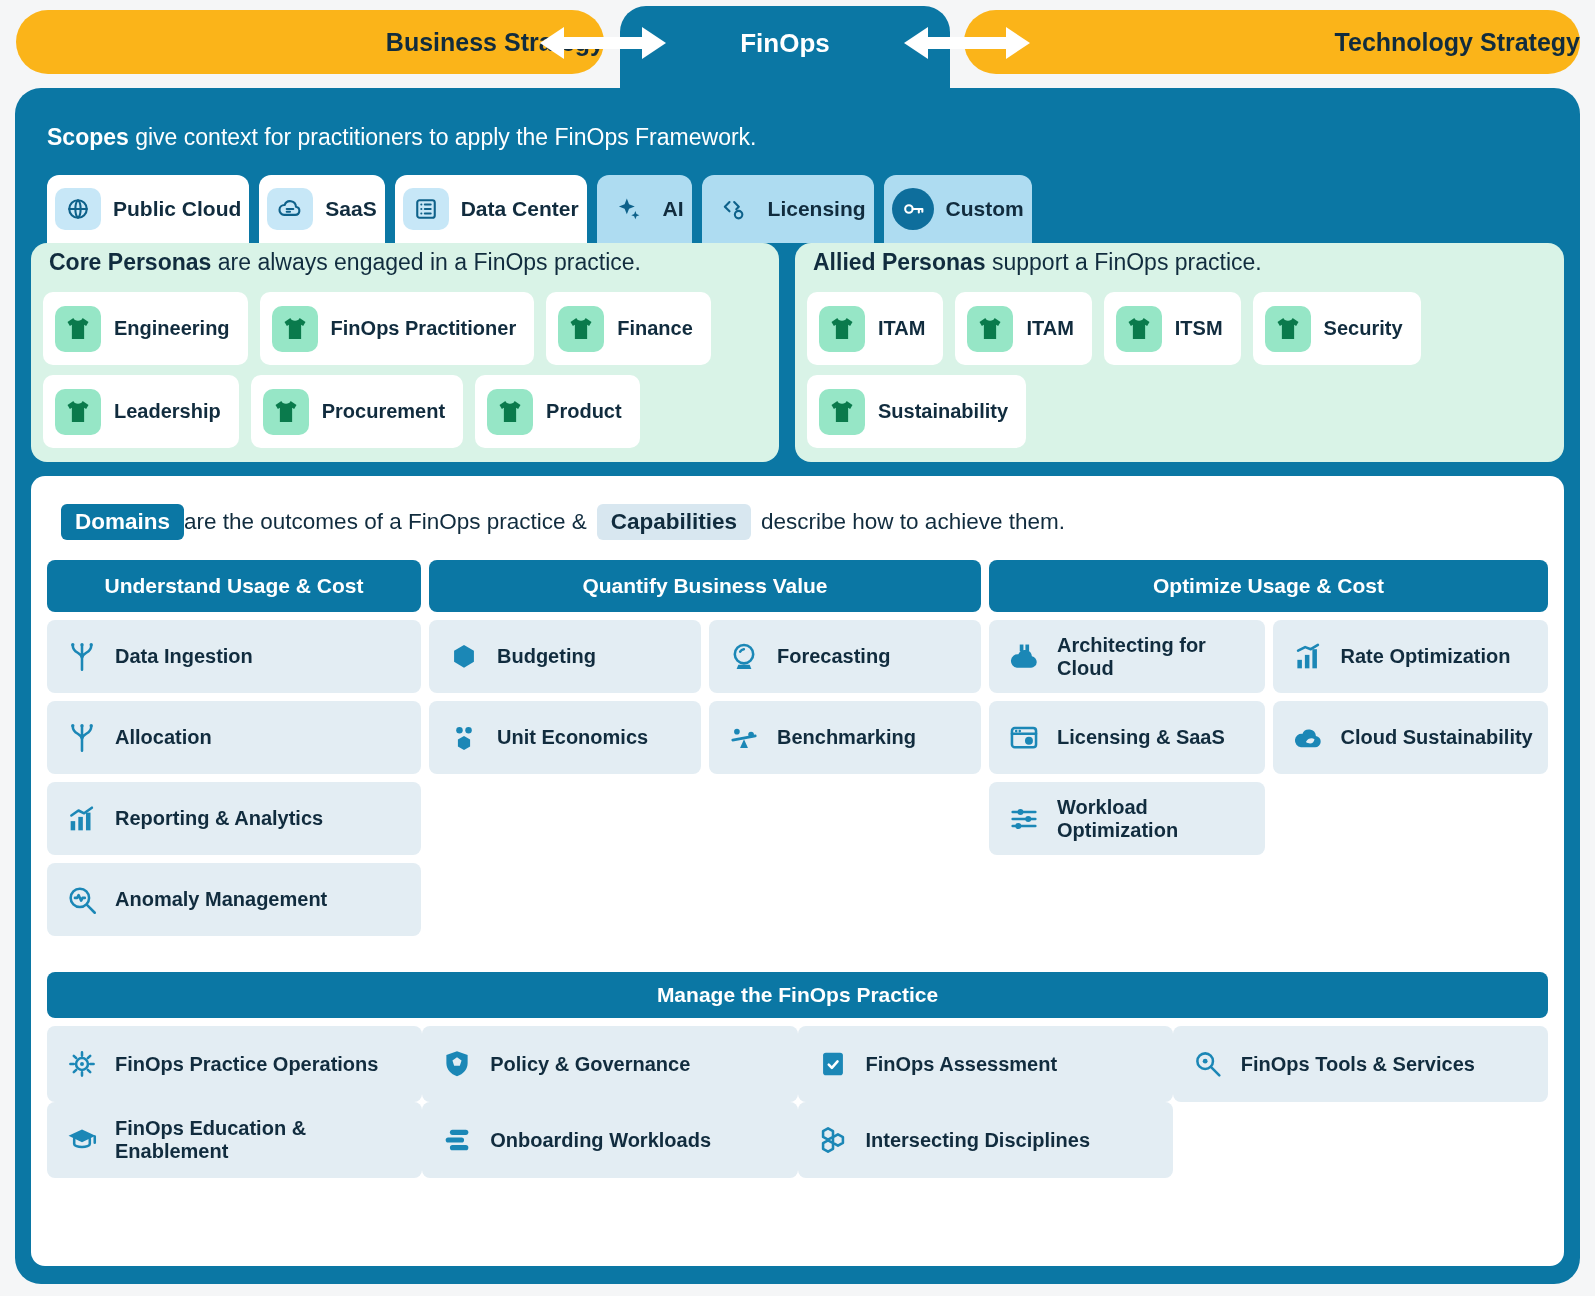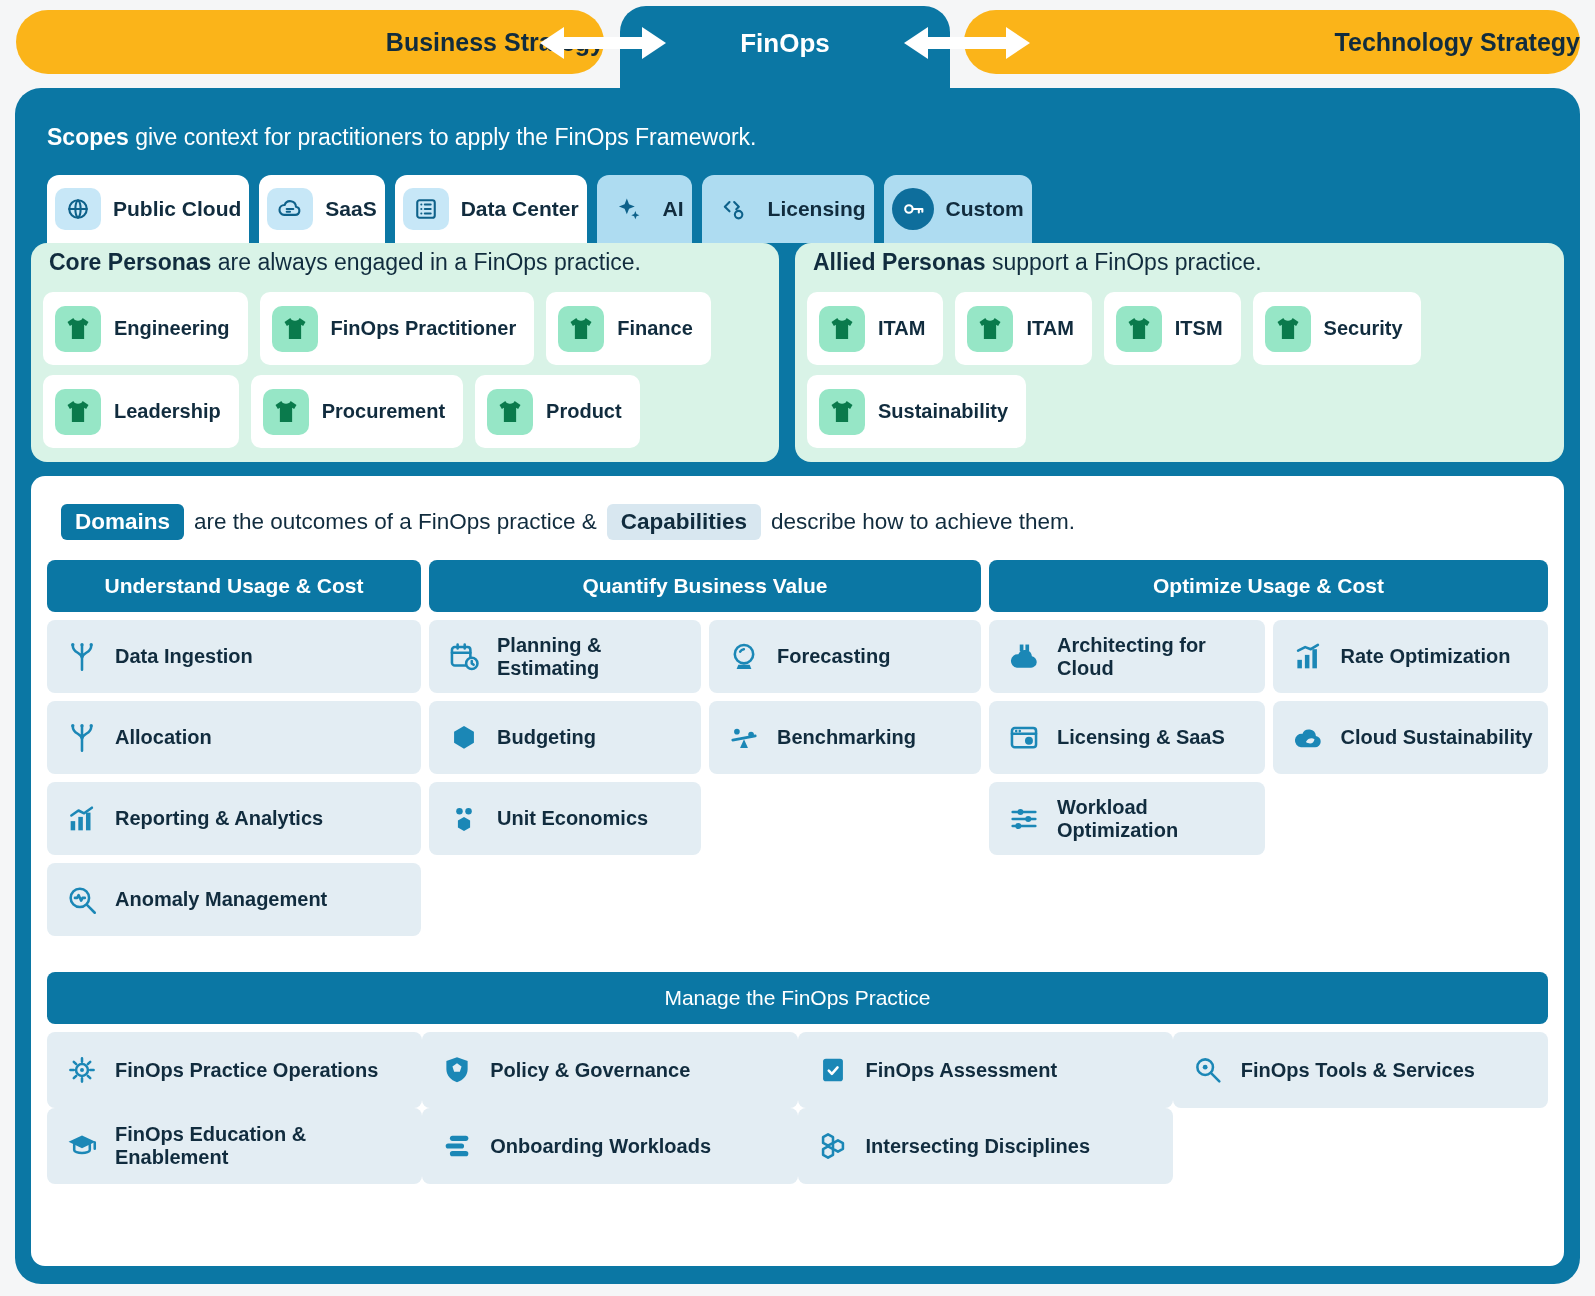--- a/index.html
+++ b/index.html
@@ -61,37 +61,37 @@
         padding:0 18px 0 12px;font-weight:bold;font-size:20px;white-space:nowrap;cursor:pointer;}
   .chip .icon{width:46px;height:46px;background:var(--chip-mint);border-radius:10px;color:var(--green);
         display:flex;align-items:center;justify-content:center;flex:0 0 46px;}
   .chip .icon svg{width:30px;height:30px;}
 
   
   .white-panel{margin:14px 0 18px;background:#fff;border-radius:14px;padding:12px 16px 22px;
         box-sizing:border-box;flex:1;}
   .sentence{font-size:22.5px;padding:16px 14px 20px;color:var(--navy);}
   .badge{font-weight:bold;border-radius:6px;padding:5px 14px;display:inline-block;}
-  .badge.teal{background:var(--teal);color:#fff;margin-right:10px;}
+  .badge.teal{background:var(--teal);color:#fff;}
   .badge.light{background:#D8E7F0;color:var(--navy);margin:0 10px;}
 
   .domains-grid{display:grid;grid-template-columns:374px 552px auto;gap:8px;}
   .domain{display:flex;flex-direction:column;gap:8px;min-width:0;}
   .domain-header{height:52px;background:var(--teal);border-radius:8px;color:#fff;font-weight:bold;
         font-size:21px;display:flex;align-items:center;justify-content:center;cursor:pointer;}
   .subcols{display:flex;gap:8px;}
   .subcol{flex:1;display:flex;flex-direction:column;gap:8px;min-width:0;}
   .cell{height:73px;background:var(--cellbg);border-radius:8px;display:flex;align-items:center;gap:13px;
         padding:0 10px 0 15px;font-weight:bold;font-size:20px;line-height:1.15;box-sizing:border-box;
         color:var(--navy);cursor:pointer;}
   .cell .icon{flex:0 0 40px;width:40px;height:40px;color:var(--iconblue);display:flex;align-items:center;justify-content:center;}
   .cell .icon svg{width:34px;height:34px;}
 
-  .manage-header{margin-top:36px;height:52px;background:var(--teal);border-radius:8px;color:#fff;
-        font-weight:normal;font-size:21px;display:flex;align-items:center;justify-content:center;cursor:pointer;}
+  .manage-header{margin-top:36px;height:46px;background:var(--teal);border-radius:8px;color:#fff;
+        font-weight:bold;font-size:21px;display:flex;align-items:center;justify-content:center;cursor:pointer;}
   .manage-grid{margin-top:8px;display:grid;grid-template-columns:repeat(4,1fr);gap:0;}
   .manage-grid .cell{height:76px;}
 
   .icon svg{stroke:currentColor;fill:none;stroke-width:1.8;stroke-linecap:round;stroke-linejoin:round;}
 </style>
 </head>
 <body>
 
 <div class="page">
 
@@ -347,31 +347,20 @@
               </div>
             </div>
           </div>
           <div class="domain">
             <div class="domain-header">Quantify Business Value</div>
             <div class="subcols">
               <div class="subcol">
                 <div class="cell">
                   <span class="icon">
                     <svg viewBox="0 0 24 24">
-                      <rect x="3.5" y="5" width="13" height="13" rx="2"></rect>
-                      <path d="M3.5 9h13M7.5 3.2V6M12.5 3.2V6"></path>
-                      <circle cx="17.5" cy="16.5" r="4" fill="#E3EDF3"></circle>
-                      <path d="M17.5 14.8v1.7l1.3 1"></path>
-                    </svg>
-                  </span>
-                  <span>Planning &amp; Estimating</span>
-                </div>
-                <div class="cell">
-                  <span class="icon">
-                    <svg viewBox="0 0 24 24">
                       <path fill="currentColor" stroke="none" d="M12 3.5 19 7.6v7.8L12 19.5 5 15.4V7.6z"></path>
                     </svg>
                   </span>
                   <span>Budgeting</span>
                 </div>
                 <div class="cell">
                   <span class="icon">
                     <svg viewBox="0 0 24 24">
                       <circle cx="8.8" cy="6.5" r="2.3" fill="currentColor" stroke="none"></circle>
                       <circle cx="15.2" cy="6.5" r="2.3" fill="currentColor" stroke="none"></circle>

